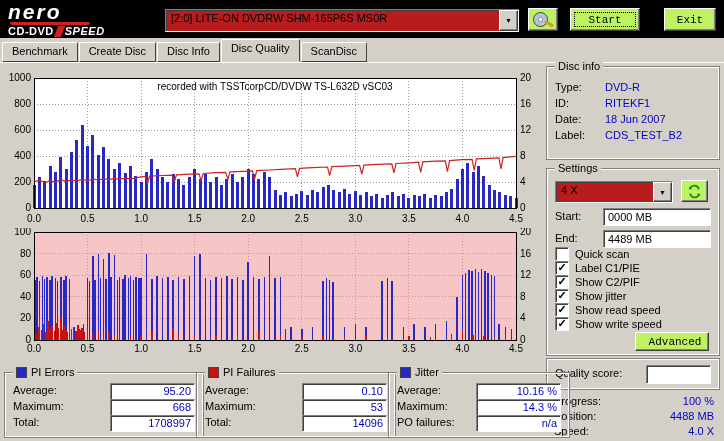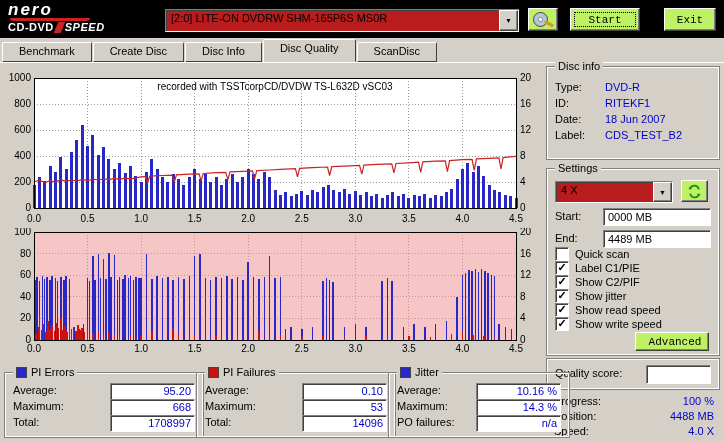--- a/index.html
+++ b/index.html
@@ -2,21 +2,21 @@
 <html><head>
 <meta charset="utf-8">
 <style>
   html,body{margin:0;padding:0;background:#888;}
   #app{position:relative;width:724px;height:441px;background:#d4d0c8;
        font-family:"Liberation Sans",sans-serif;font-size:11px;color:#000;overflow:hidden;}
 
   
   .topbar{position:absolute;left:0;top:0;width:724px;height:38px;background:#000;}
   .logo{position:absolute;left:8px;top:1px;color:#fff;line-height:1;}
-  .logo-nero{font-size:17px;font-weight:bold;font-style:italic;letter-spacing:2px;}
+  .logo-nero{font-size:21px;font-weight:bold;font-style:italic;letter-spacing:2px;}
   .logo-swoosh{width:80px;height:3px;background:#cc2222;border-radius:0 0 8px 8px;margin:0 0 1px 2px;}
   .logo-sub{font-size:11px;font-weight:bold;letter-spacing:.5px;display:flex;align-items:center;}
   .logo-slash{display:inline-block;width:7px;height:11px;background:#cc2222;transform:skewX(-22deg);margin:0 2px;}
   .logo-speed{font-style:italic;}
 
   .raised{background:#bef264;border:1px solid;border-color:#fff #404040 #404040 #fff;
           box-shadow:inset -1px -1px 0 #808080;font-family:Liberation Mono, monospace;
           font-size:11px;color:#000;padding:0;cursor:default;}
   button.raised{display:flex;align-items:center;justify-content:center;}
 
@@ -28,21 +28,21 @@
          font-size:7px;color:#000;}
   #drive-combo{left:165px;top:9px;width:352px;height:21px;}
   #hand-btn{position:absolute;left:528px;top:8px;width:30px;height:23px;}
   #start-btn{position:absolute;left:570px;top:8px;width:70px;height:23px;box-shadow:0 0 0 1px #000, inset -1px -1px 0 #808080;}
   #start-btn::after{content:"";position:absolute;inset:3px;border:1px dotted #000;}
   #start-btn{position:absolute;}
   #exit-btn{position:absolute;left:664px;top:8px;width:52px;height:23px;}
 
   
   .tabstrip{position:absolute;left:2px;top:41px;height:21px;display:flex;align-items:flex-end;z-index:3;}
-  .tab{height:18px;line-height:17px;padding:0 16px;background:#d4d0c8;border:1px solid;
+  .tab{height:18px;line-height:17px;padding:0 9px;background:#d4d0c8;border:1px solid;
        border-color:#fff #404040 #404040 #fff;border-radius:2px 2px 0 0;margin-right:1px;}
   .tab.active{height:21px;border-bottom:1px solid #d4d0c8;z-index:4;}
   .plate{position:absolute;left:0;top:62px;width:724px;height:379px;background:#d4d0c8;border-top:1px solid #fff;}
 
   
   #chart-top{position:absolute;left:2px;top:64px;}
   #chart-bottom{position:absolute;left:2px;top:228px;}
   svg text{font-family:"Liberation Sans",sans-serif;}
 
   

